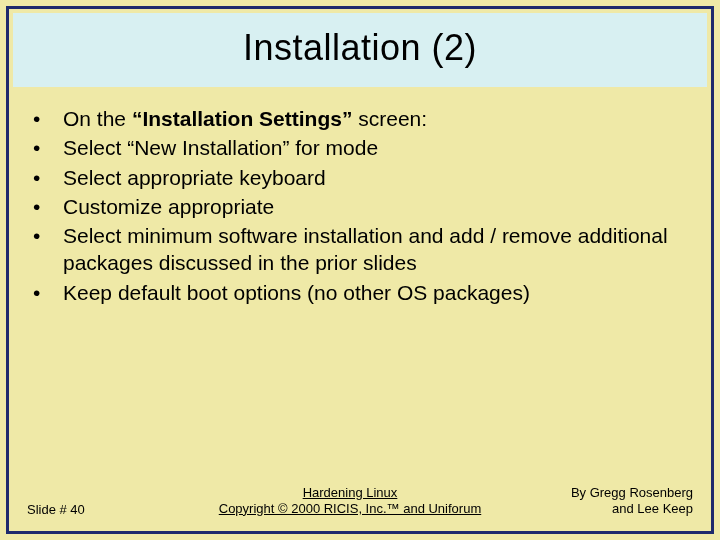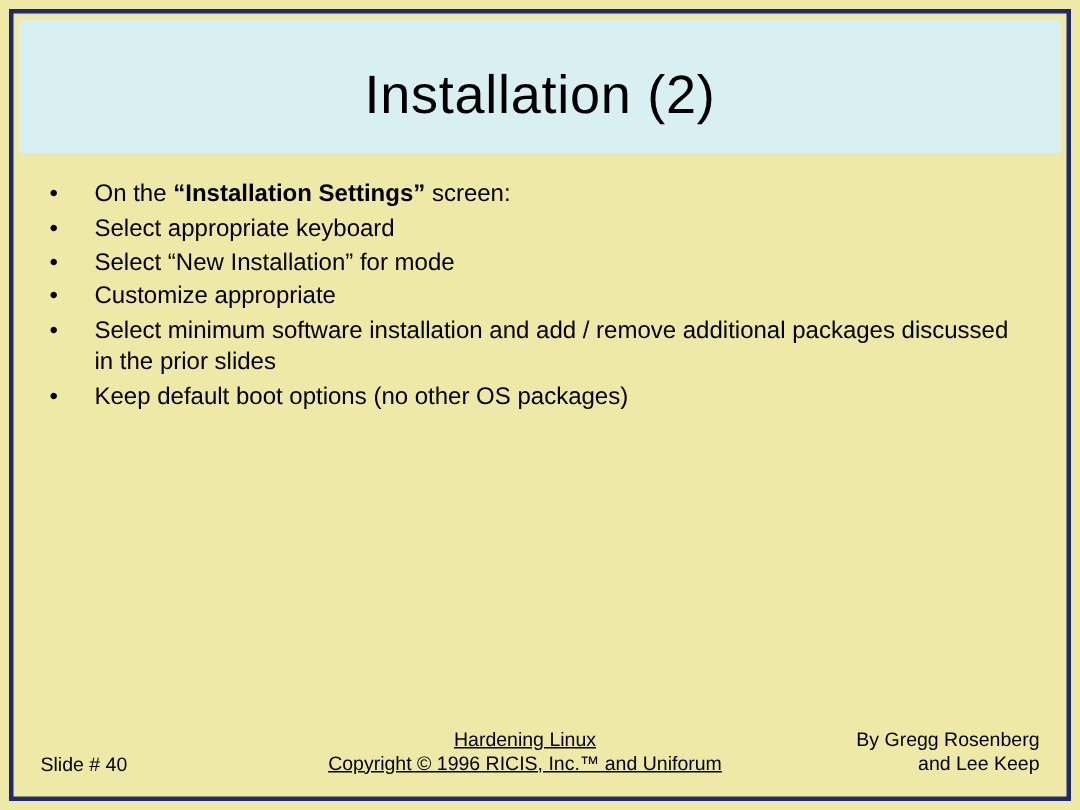--- a/index.html
+++ b/index.html
@@ -16,36 +16,36 @@
     position: absolute;
     top: 6px;
     left: 6px;
     right: 6px;
     bottom: 6px;
     border: 3px solid #1e2a6d;
   }
   .title-band {
     margin: 4px 4px 0 4px;
     background: #d8f0f2;
-    padding: 29px 10px 18px 10px;
+    padding: 14px 10px 18px 10px;
     text-align: center;
   }
   .title-band h1 {
     font-size: 36px;
     font-weight: normal;
     letter-spacing: 0.5px;
   }
   .body {
     padding: 18px 24px 0 24px;
   }
   ul.bullets {
     list-style: none;
   }
   ul.bullets li {
-    font-size: 16px;
+    font-size: 21px;
     line-height: 1.3;
     padding-left: 30px;
     text-indent: -30px;
     margin-bottom: 2px;
   }
   ul.bullets li::before {
     content: "•";
     display: inline-block;
     width: 30px;
     text-indent: 0;
@@ -84,33 +84,33 @@
 
 <div class="slide">
 
   <div class="title-band">
     <h1>Installation (2)</h1>
   </div>
 
   <div class="body">
     <ul class="bullets">
       <li><span>On the </span><span class="line1-bold">“Installation Settings”</span><span> screen:</span></li>
+      <li><span>Select “New Installation” for mode</span></li>
       <li><span>Select appropriate keyboard</span></li>
-      <li><span>Select “New Installation” for mode</span></li>
       <li><span>Customize appropriate</span></li>
       <li><span>Select minimum software installation and add / remove additional packages discussed in the prior slides</span></li>
       <li><span>Keep default boot options (no other OS packages)</span></li>
     </ul>
   </div>
 
   <div class="footer">
     <div class="slide-no">Slide # 40</div>
     <div class="center">
       <div>Hardening Linux</div>
-      <div>Copyright © 1996 RICIS, Inc.™ and Uniforum</div>
+      <div>Copyright © 2000 RICIS, Inc.™ and Uniforum</div>
     </div>
     <div class="right">
       <div>By Gregg Rosenberg</div>
       <div>and Lee Keep</div>
     </div>
   </div>
 
 </div>
 
 </body></html>

